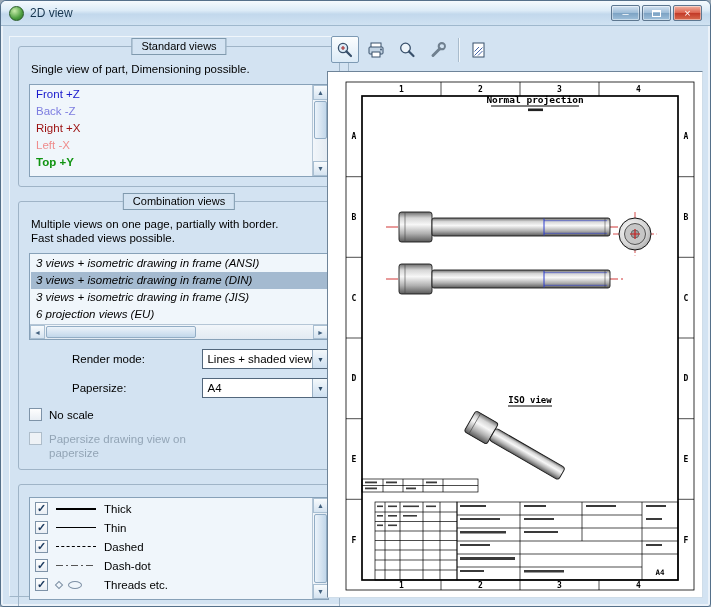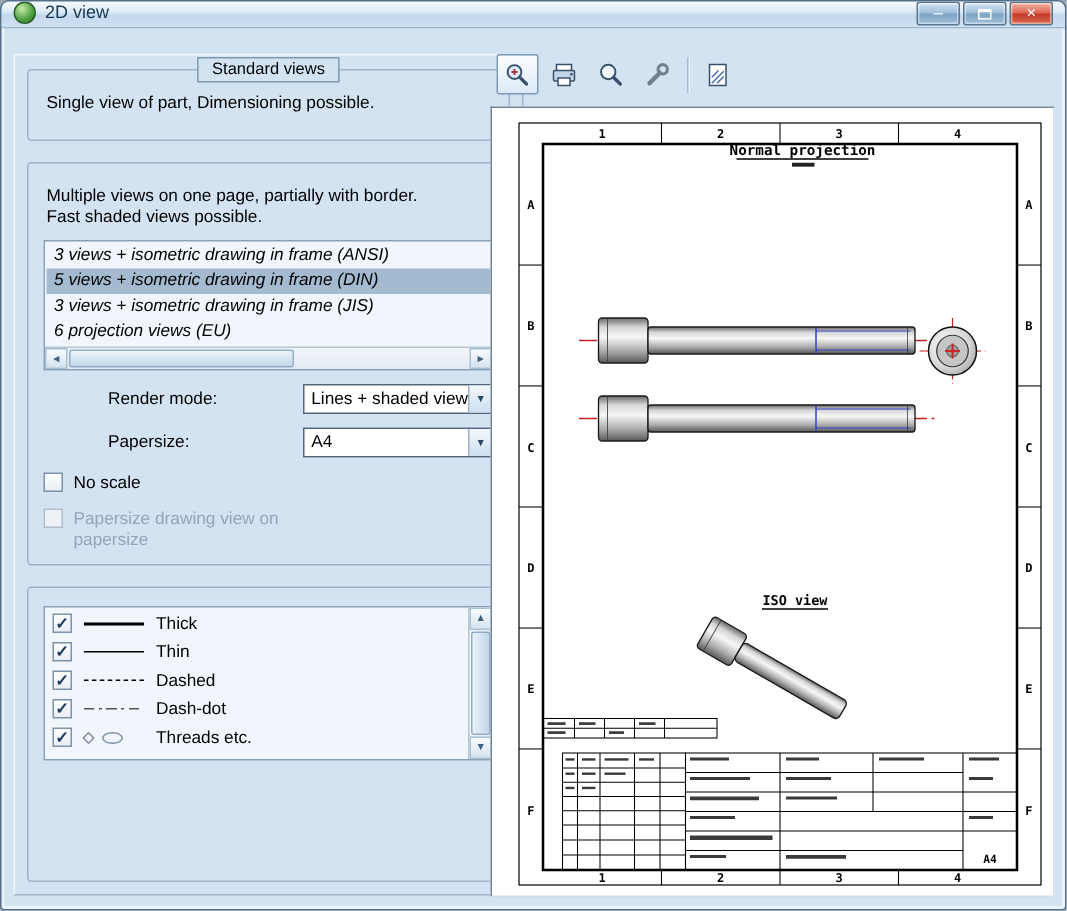--- a/index.html
+++ b/index.html
@@ -4,21 +4,21 @@
 <style>
   html,body{margin:0;padding:0;background:#9aa8b6;}
   *{box-sizing:border-box;}
   .window{position:relative;width:711px;height:607px;background:#d3e3f2;
     border:1px solid #55708a;border-radius:6px 6px 3px 3px;overflow:hidden;
     font-family:"Liberation Sans",sans-serif;color:#000;
     box-shadow:inset 0 0 0 2px rgba(255,255,255,.55);}
   
   .titlebar{position:absolute;left:0;top:0;right:0;height:18px;border-radius:5px 5px 0 0;
     background:linear-gradient(#f5fafd,#dcebf7 40%,#c2d8ec 55%,#d0e2f2);
-    border-bottom:1px solid #9fb8cd;display:flex;padding:0 8px;}
+    border-bottom:1px solid #9fb8cd;display:flex;align-items:center;padding:12px 8px;}
   .app-icon{width:15px;height:15px;border-radius:50%;
     background:radial-gradient(circle at 35% 30%,#c8ecaa,#4d9e40 60%,#2a6c28);
     border:1px solid #2a5c28;}
   .title-text{font-size:12px;color:#17364f;margin-left:6px;}
   .caption-controls{margin-left:auto;display:flex;gap:2px;}
   .cap-btn{width:29px;height:16px;border:1px solid #5d7790;border-radius:2px;
     display:flex;align-items:center;justify-content:center;color:#fff;font-size:11px;line-height:1;
     background:linear-gradient(#d4e3f1,#9ebdd8 48%,#7da3c4 52%,#9fc0da);
     box-shadow:inset 0 0 0 1px rgba(255,255,255,.45);}
   .cap-btn.close{background:linear-gradient(#f2b4a2,#dd6450 48%,#c23a28 52%,#d96b4f);}
@@ -107,28 +107,44 @@
           <span>×</span>
         </span>
     </div>
   </div>
 
   <div class="left-panel">
 
     <div class="groupbox">
       <span class="group-label">Standard views</span>
       <div class="desc">Single view of part, Dimensioning possible.</div>
+      <div class="listbox" style="height:93px;">
+        <div class="lb-items">
+          <div class="li" style="color: rgb(26, 26, 204);">Front +Z</div>
+          <div class="li" style="color: rgb(125, 125, 224);">Back -Z</div>
+          <div class="li" style="color: rgb(155, 16, 16);">Right +X</div>
+          <div class="li" style="color: rgb(239, 141, 141);">Left -X</div>
+          <div class="li" style="font-weight: bold; color: rgb(17, 148, 17);">Top +Y</div>
+        </div>
+        <div class="vscroll">
+          <span class="sb-btn">▲</span>
+          <span class="vthumb" style="height:38px;"></span>
+          <span class="track"></span>
+          <span class="sb-btn">▼</span>
+        </div>
+      </div>
     </div>
 
     <div class="groupbox">
+      <span class="group-label">Combination views</span>
       <div class="desc">Multiple views on one page, partially with border. Fast shaded views possible.</div>
       <div class="listbox" style="height:87px;">
         <div class="lb-items noscroll">
           <div class="li">3 views + isometric drawing in frame (ANSI)</div>
-          <div class="li selected">5 views + isometric drawing in frame (DIN)</div>
+          <div class="li selected">3 views + isometric drawing in frame (DIN)</div>
           <div class="li">3 views + isometric drawing in frame (JIS)</div>
           <div class="li">6 projection views (EU)</div>
         </div>
         <div class="hscroll">
           <span class="sb-btn">◄</span>
           <span class="hthumb" style="width:150px;"></span>
           <span class="track"></span>
           <span class="sb-btn">►</span>
         </div>
       </div>

